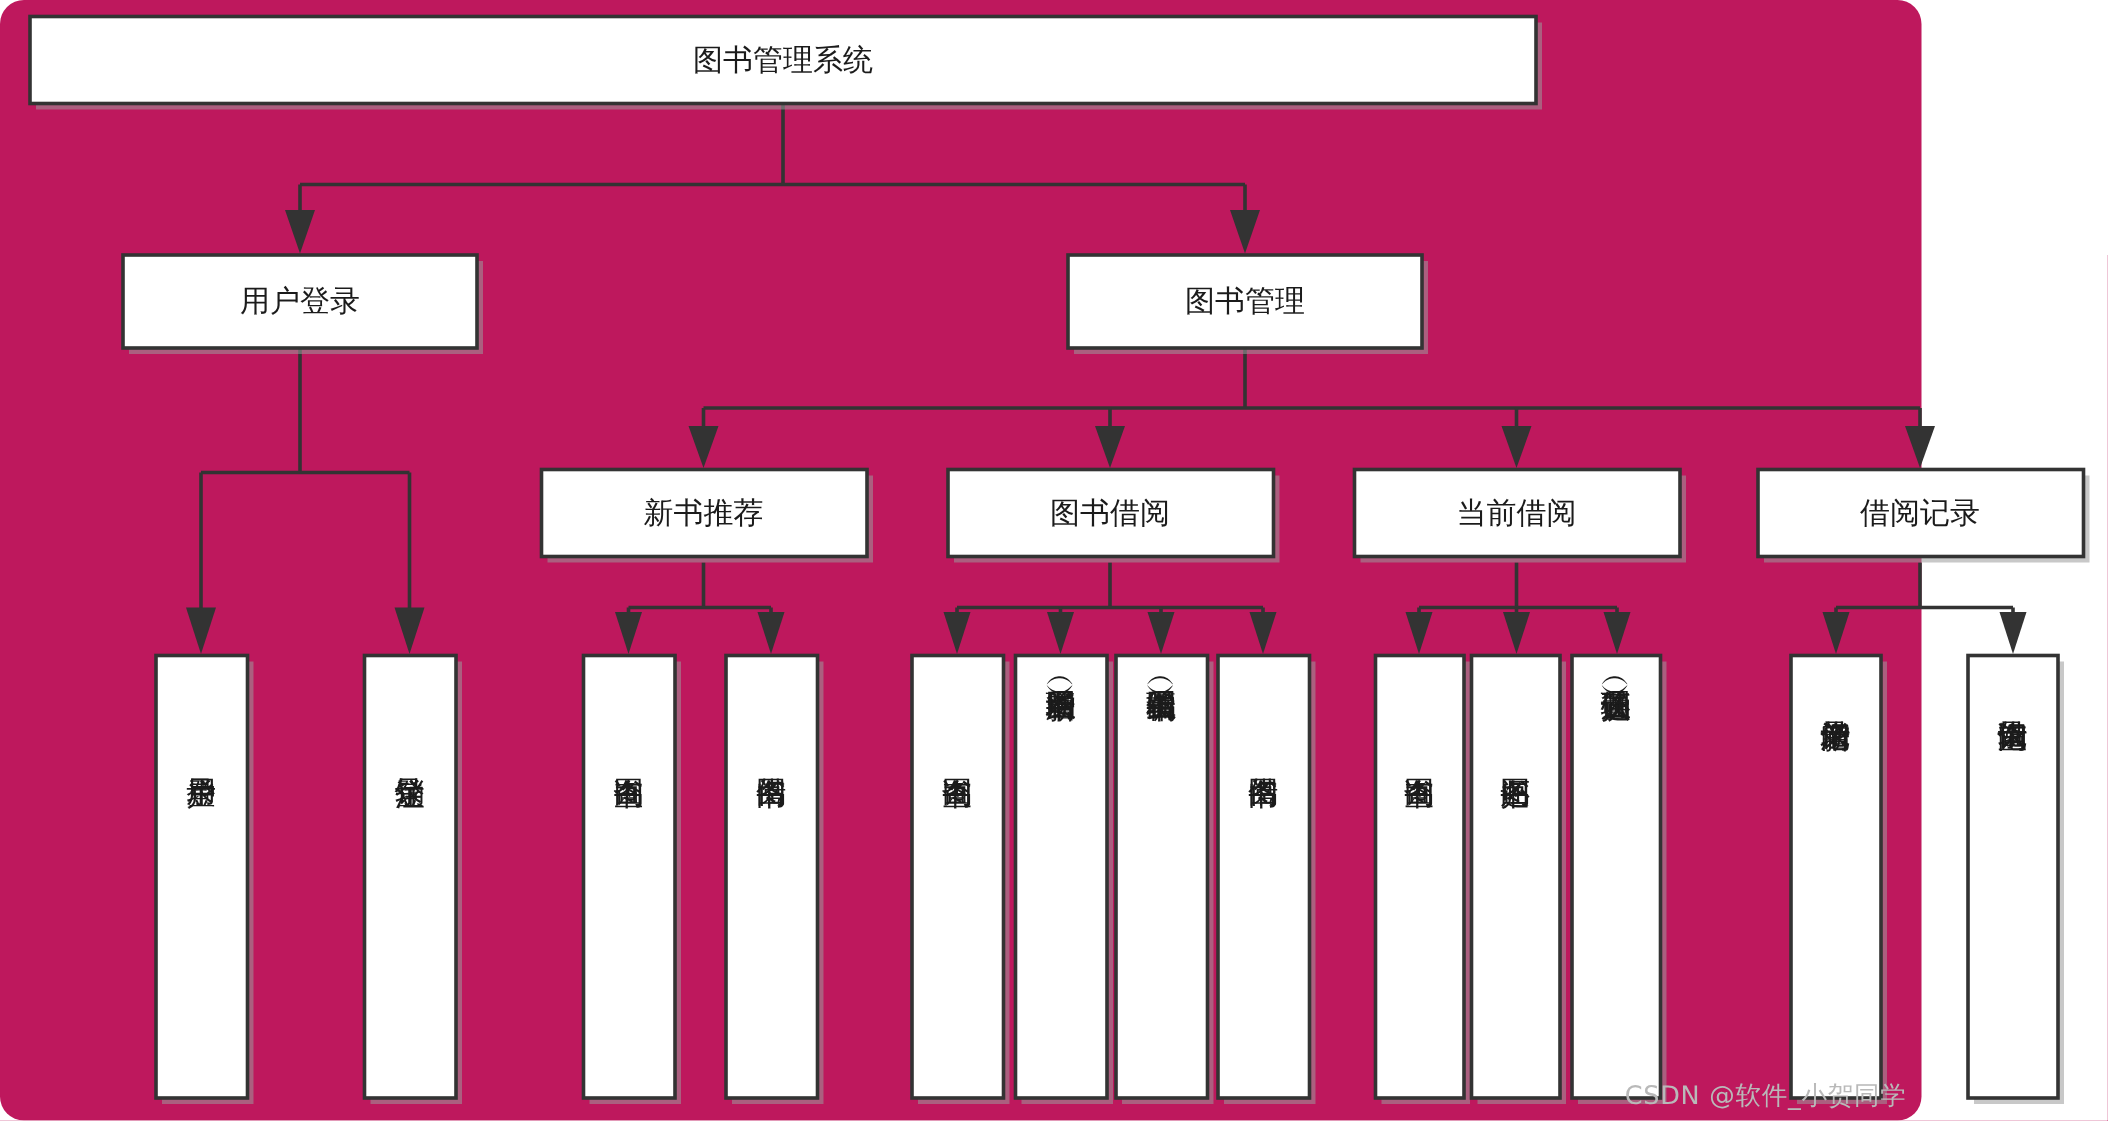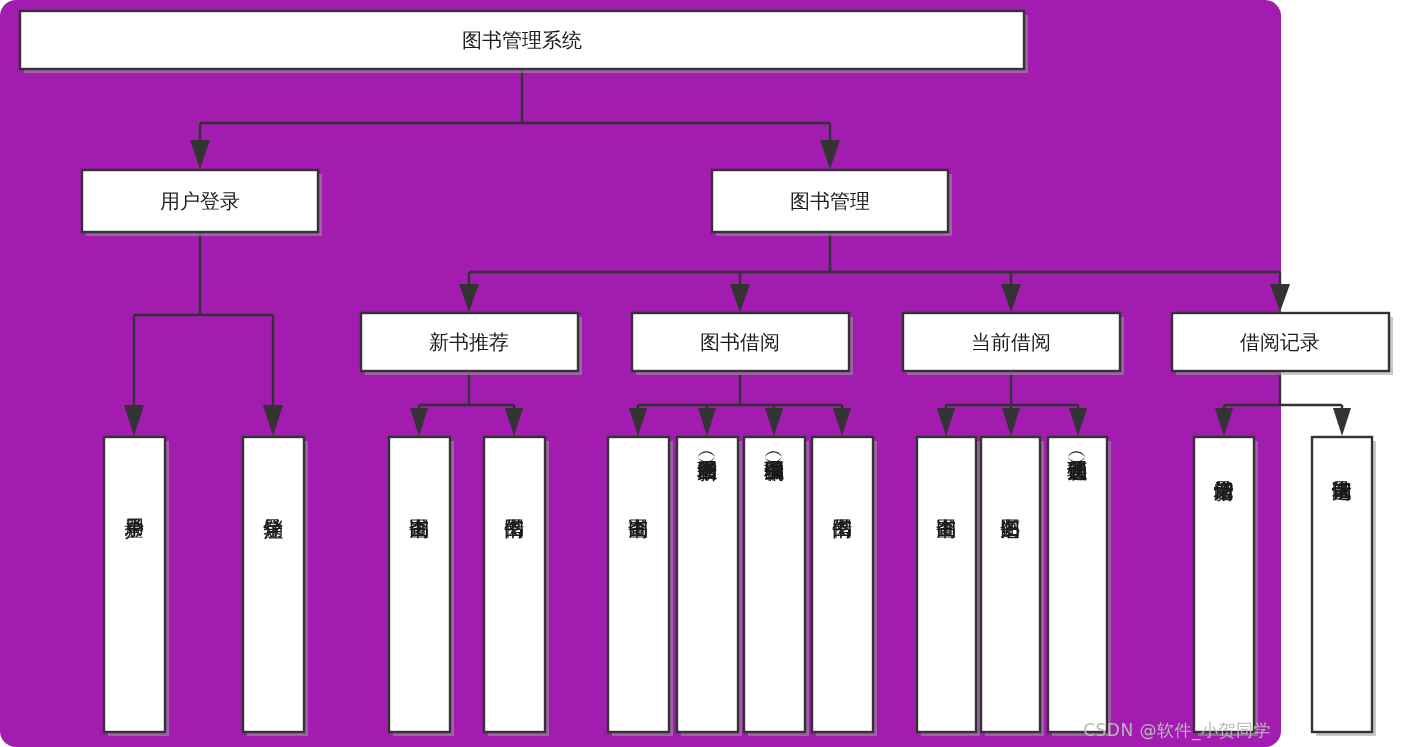--- a/index.html
+++ b/index.html
@@ -10,21 +10,21 @@
   body {
     width: 1405px;
     height: 747px;
     overflow: hidden;
     font-family: "DejaVu Sans", "Liberation Sans", sans-serif;
   }
   #diagram-root {
     position: relative;
     width: 1281px;
     height: 747px;
-    background: #a21caf;
+    background: #be185d;
     border-radius: 16px;
   }
   svg#tree-svg {
     position: absolute;
     left: 0;
     top: 0;
     width: 1405px;
     height: 747px;
     display: block;
   }

